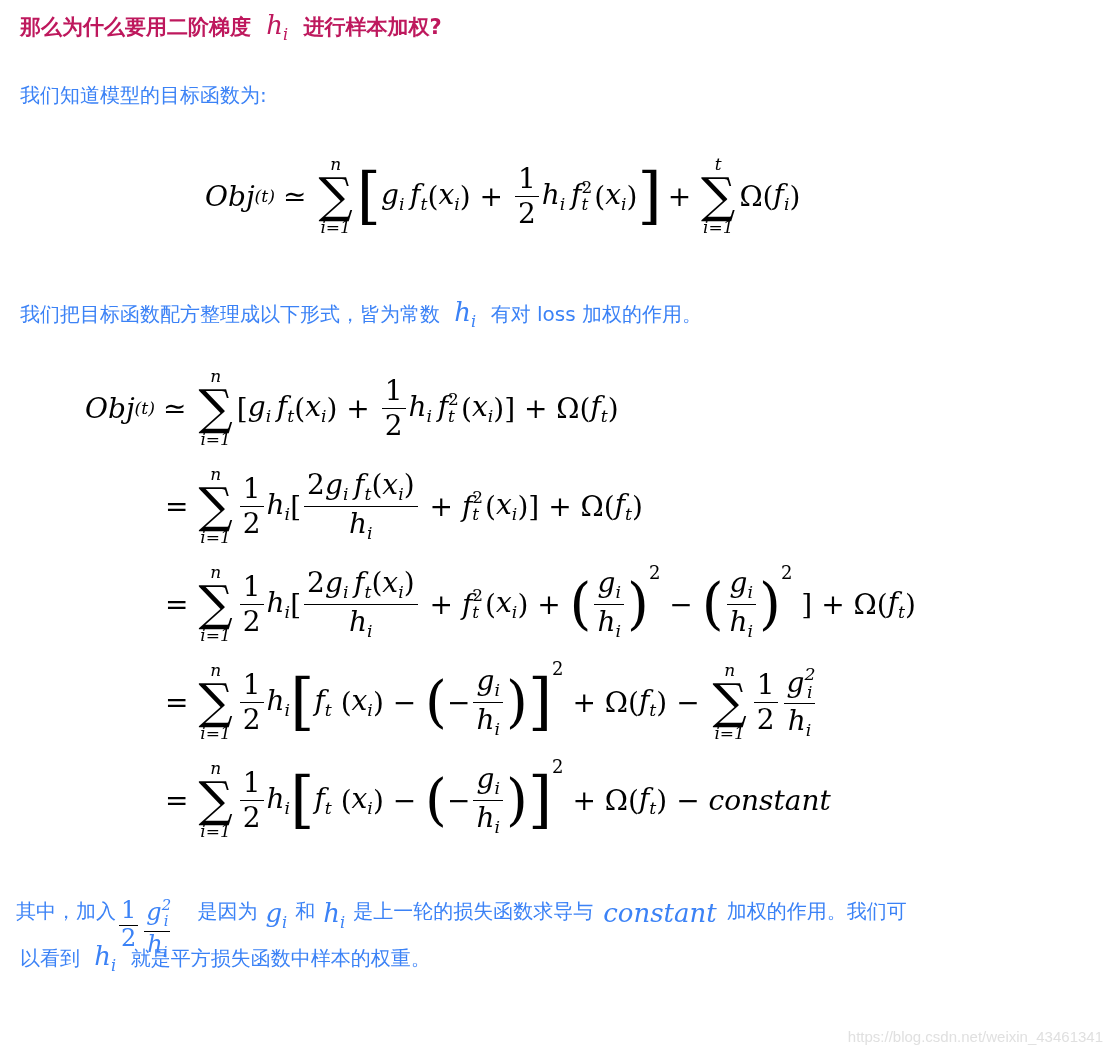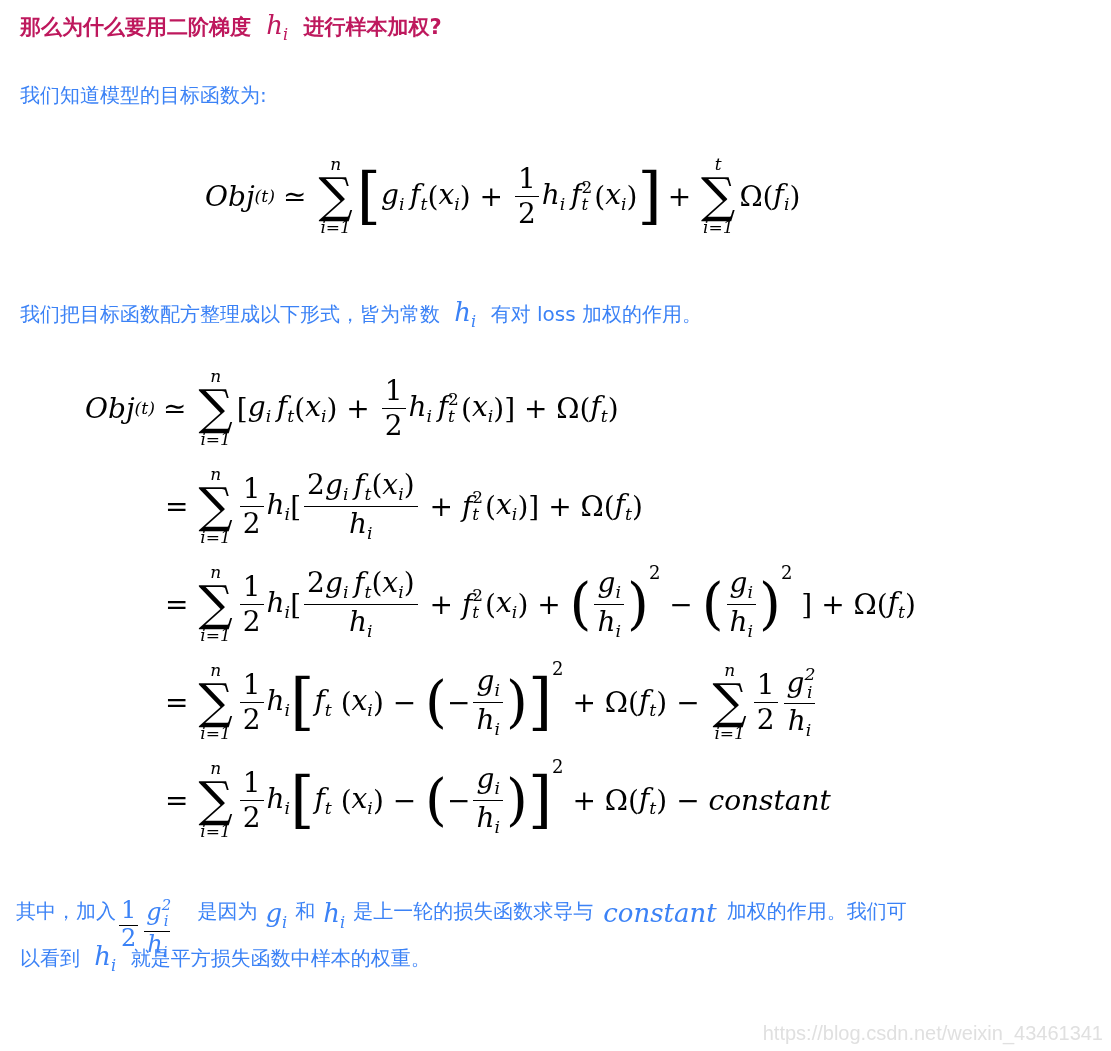--- a/index.html
+++ b/index.html
@@ -18,21 +18,21 @@
   .sup { font-size: 0.62em; vertical-align: 0.7em; }
   .eq { font-family: "DejaVu Serif", "Liberation Serif", serif; font-size: 28px; color: #000; white-space: nowrap; display: flex; align-items: center; }
   .sum { display: inline-flex; flex-direction: column; align-items: center; margin: 0 4px; line-height: 1; }
   .sum .big { font-size: 48px; font-style: normal; line-height: 0.95; }
   .sum .lim { font-size: 17px; font-style: italic; }
   .frac { display: inline-flex; flex-direction: column; align-items: center; margin: 0 3px; line-height: 1.05; }
   .frac .num { border-bottom: 1.5px solid #000; padding: 0 3px 2px; }
   .frac .den { padding: 2px 3px 0; }
   .bigparen { font-size: 56px; font-style: normal; line-height: 1; font-weight: 200; }
   .bigbr { font-size: 62px; font-style: normal; line-height: 1; font-weight: 200; }
-  .watermark { right: 8px; bottom: 6px; font-size: 20px; color: #e0e0e0; font-family: "Liberation Sans", sans-serif; }
+  .watermark { right: 8px; bottom: 6px; font-size: 15px; color: #e0e0e0; font-family: "Liberation Sans", sans-serif; }
   .inline-frac { display: inline-flex; flex-direction: column; align-items: center; vertical-align: middle; font-family: "DejaVu Serif", serif; font-size: 24px; line-height: 1.05; margin: 0 3px; }
   .inline-frac .num { border-bottom: 1.5px solid #000; padding: 0 2px 2px; }
 </style>
 </head>
 <body>
 
 <div class="abs heading">
   <span>那么为什么要用二阶梯度</span>
   <span class="m" style="font-weight:normal;margin:0 8px;"><span>h</span><span class="sub">i</span></span>
   <span>进行样本加权?</span>

